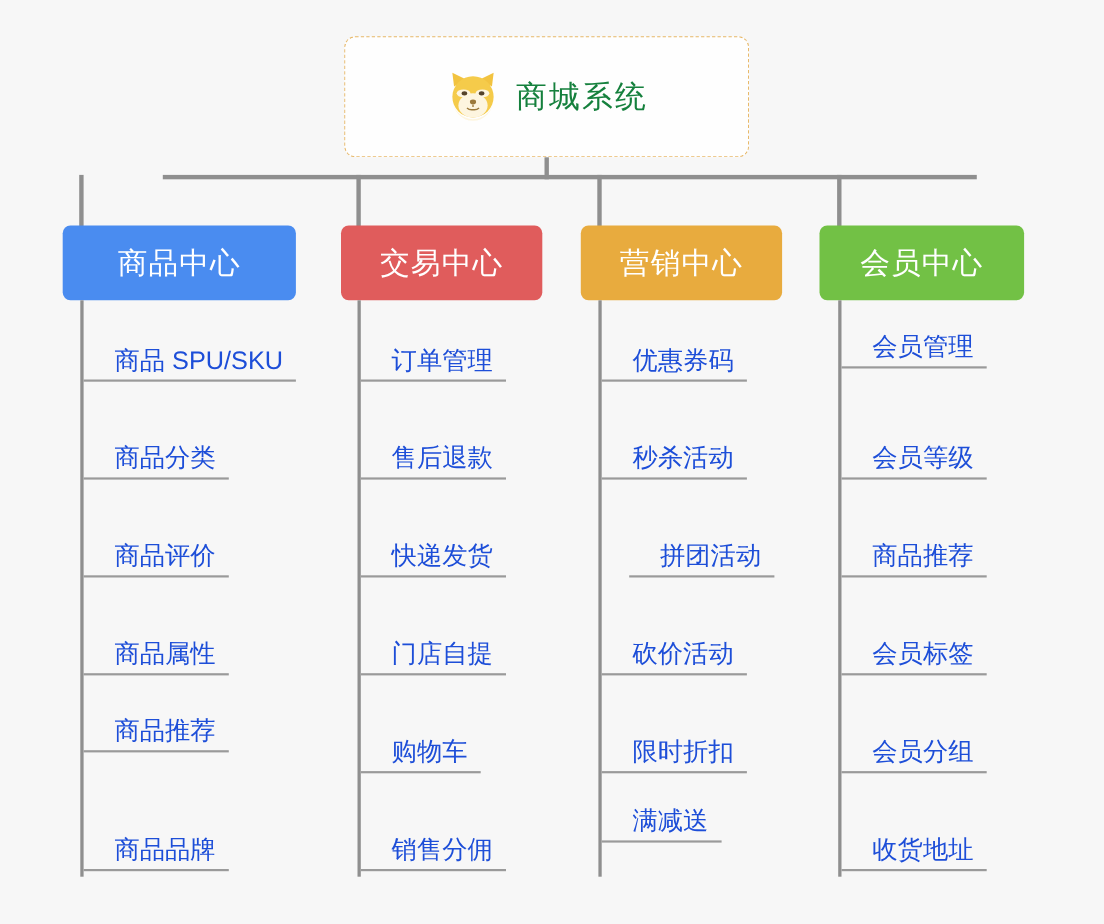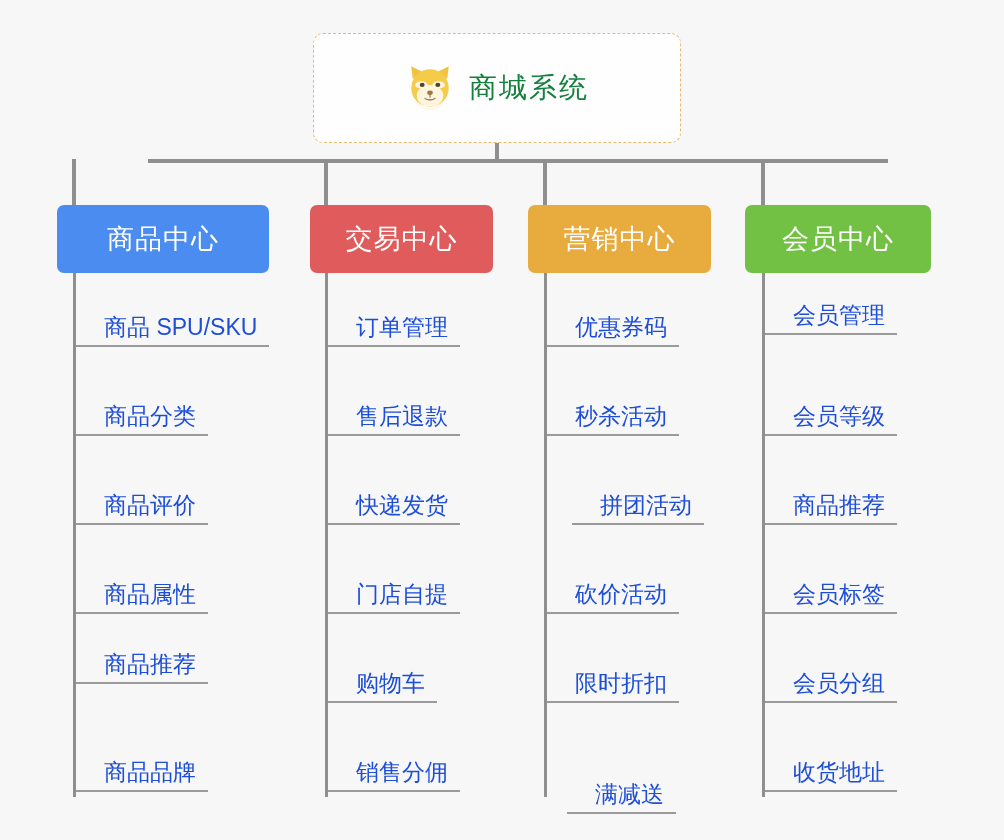--- a/index.html
+++ b/index.html
@@ -234,21 +234,21 @@
           <div class="leaf-rule"></div>
         </div>
         <div class="leaf-item" style="top: 308px;">
           <div class="leaf-label">砍价活动</div>
           <div class="leaf-rule"></div>
         </div>
         <div class="leaf-item" style="top: 397px;">
           <div class="leaf-label">限时折扣</div>
           <div class="leaf-rule"></div>
         </div>
-        <div class="leaf-item" style="top: 508px; padding-left: 20px;">
+        <div class="leaf-item" style="top: 460px;">
           <div class="leaf-label">满减送</div>
           <div class="leaf-rule"></div>
         </div>
       </div>
       <div class="conn conn-drop" style="left: 761px;"></div>
       <div class="cat-box" style="left: 745px; width: 186px; background: rgb(114, 193, 69); justify-content: center;">
         <span class="cat-label">会员中心</span>
       </div>
       <div class="leaf-col" style="left: 762px;">
         <div class="spine" style="height: 524px;"></div>

